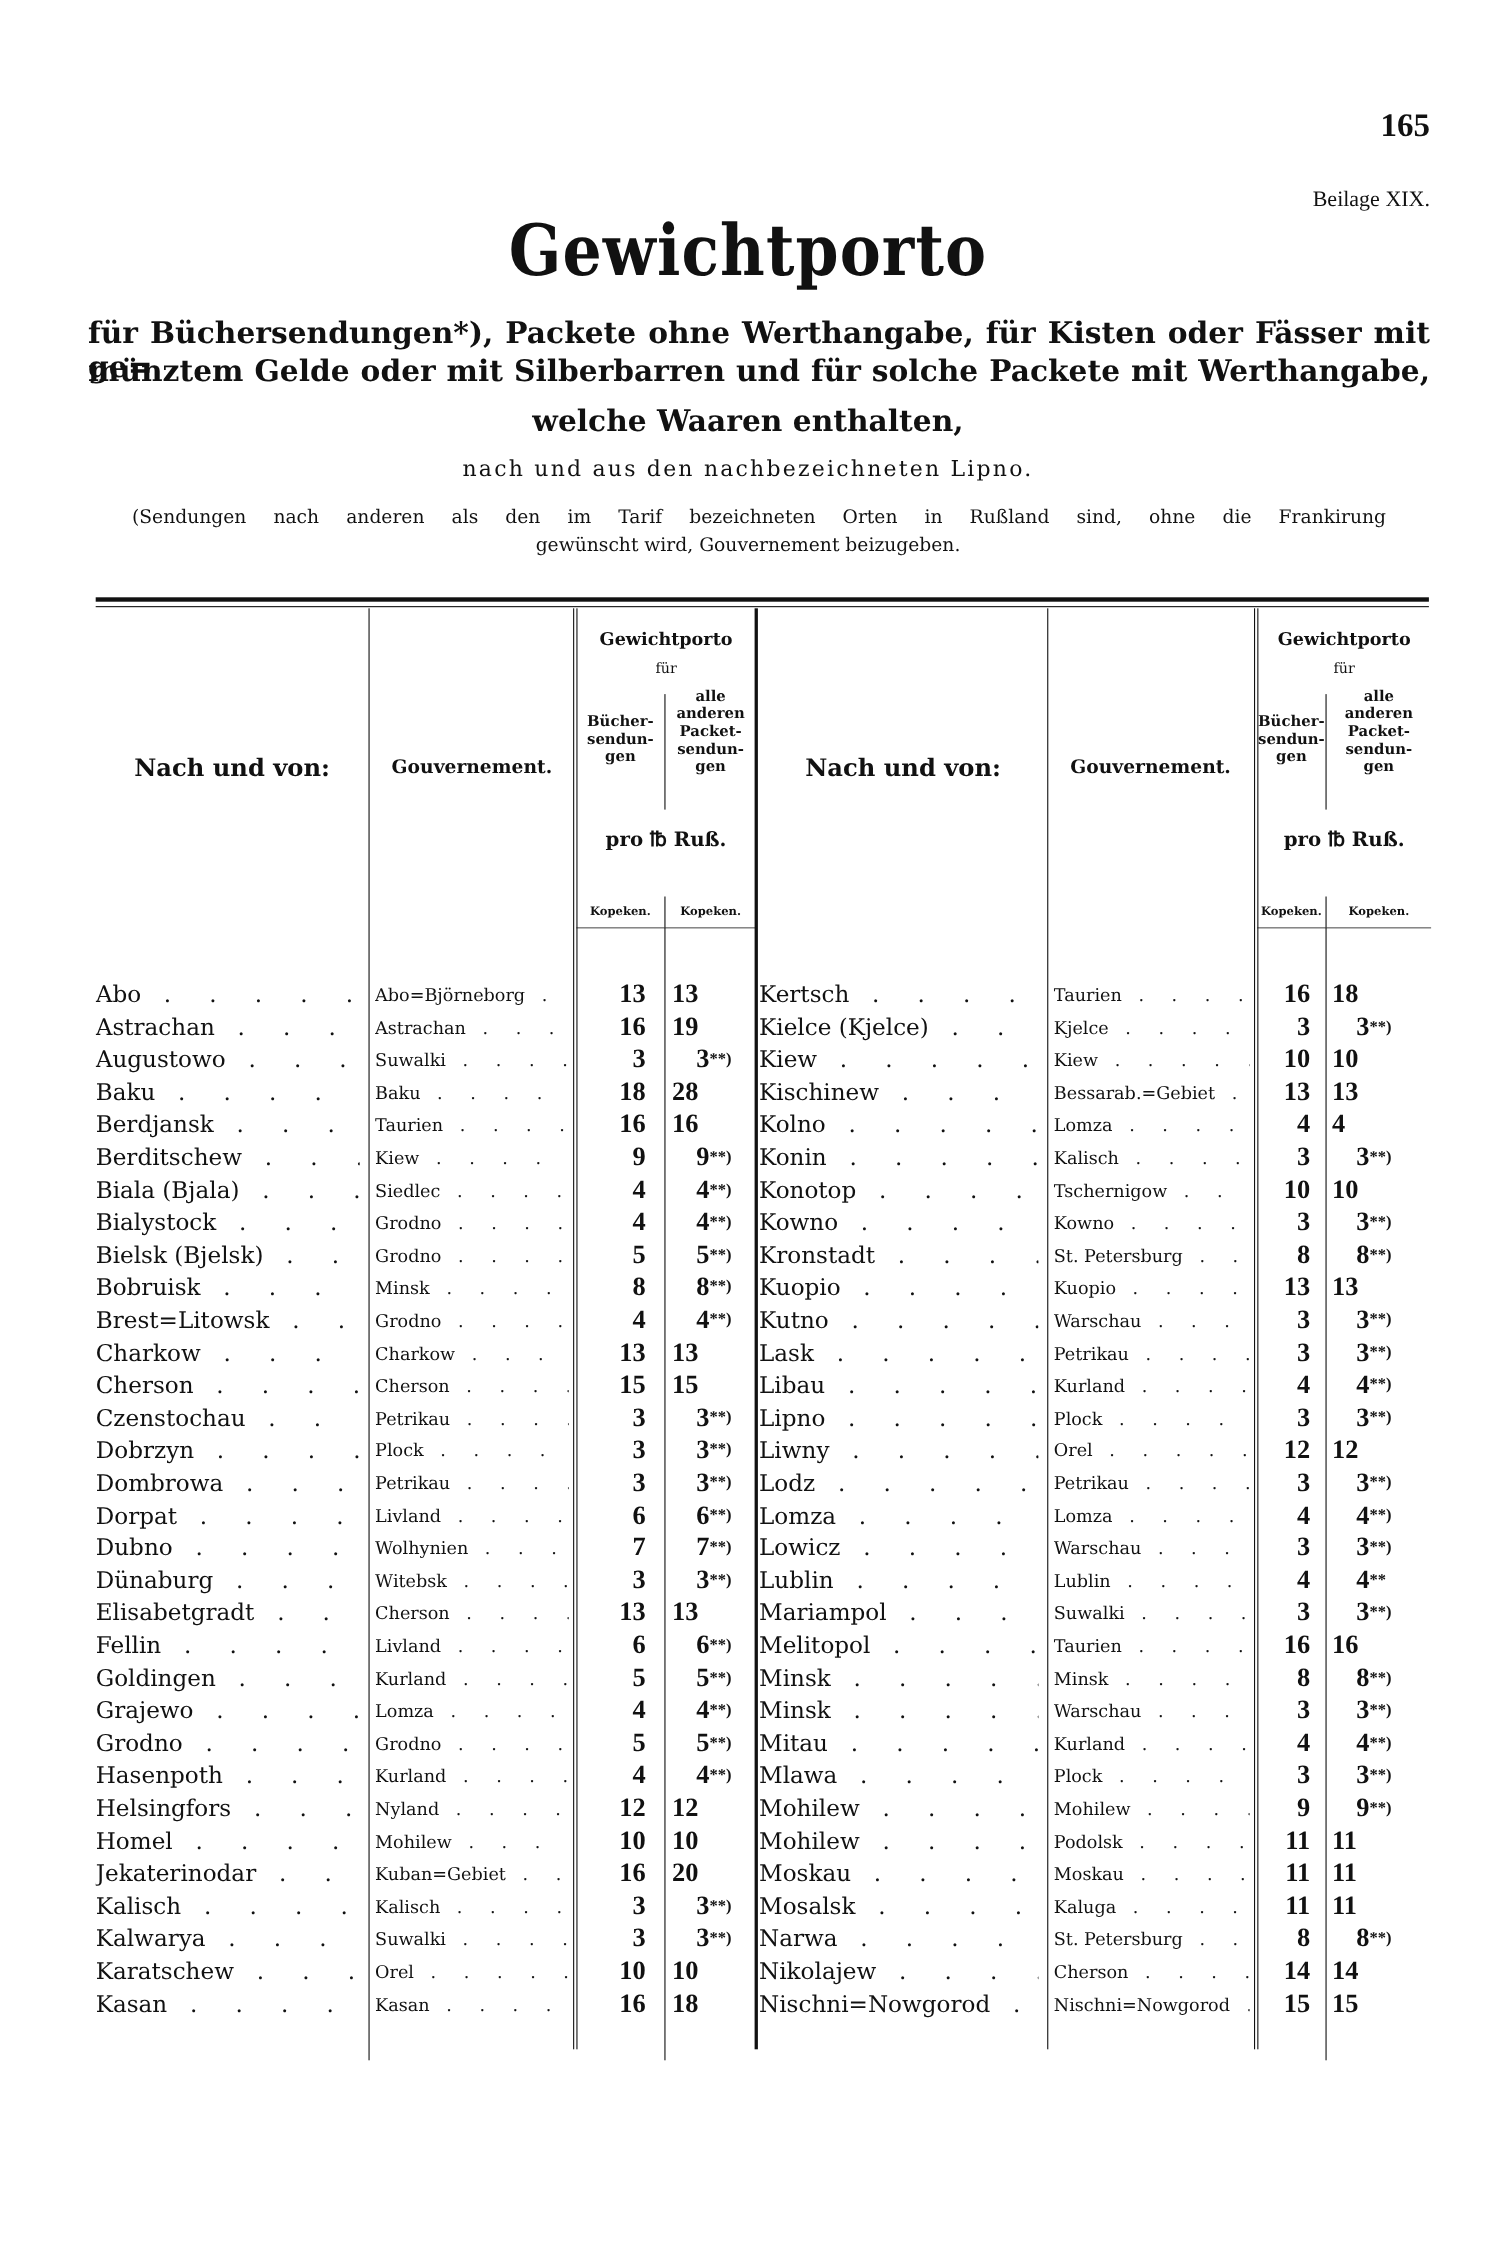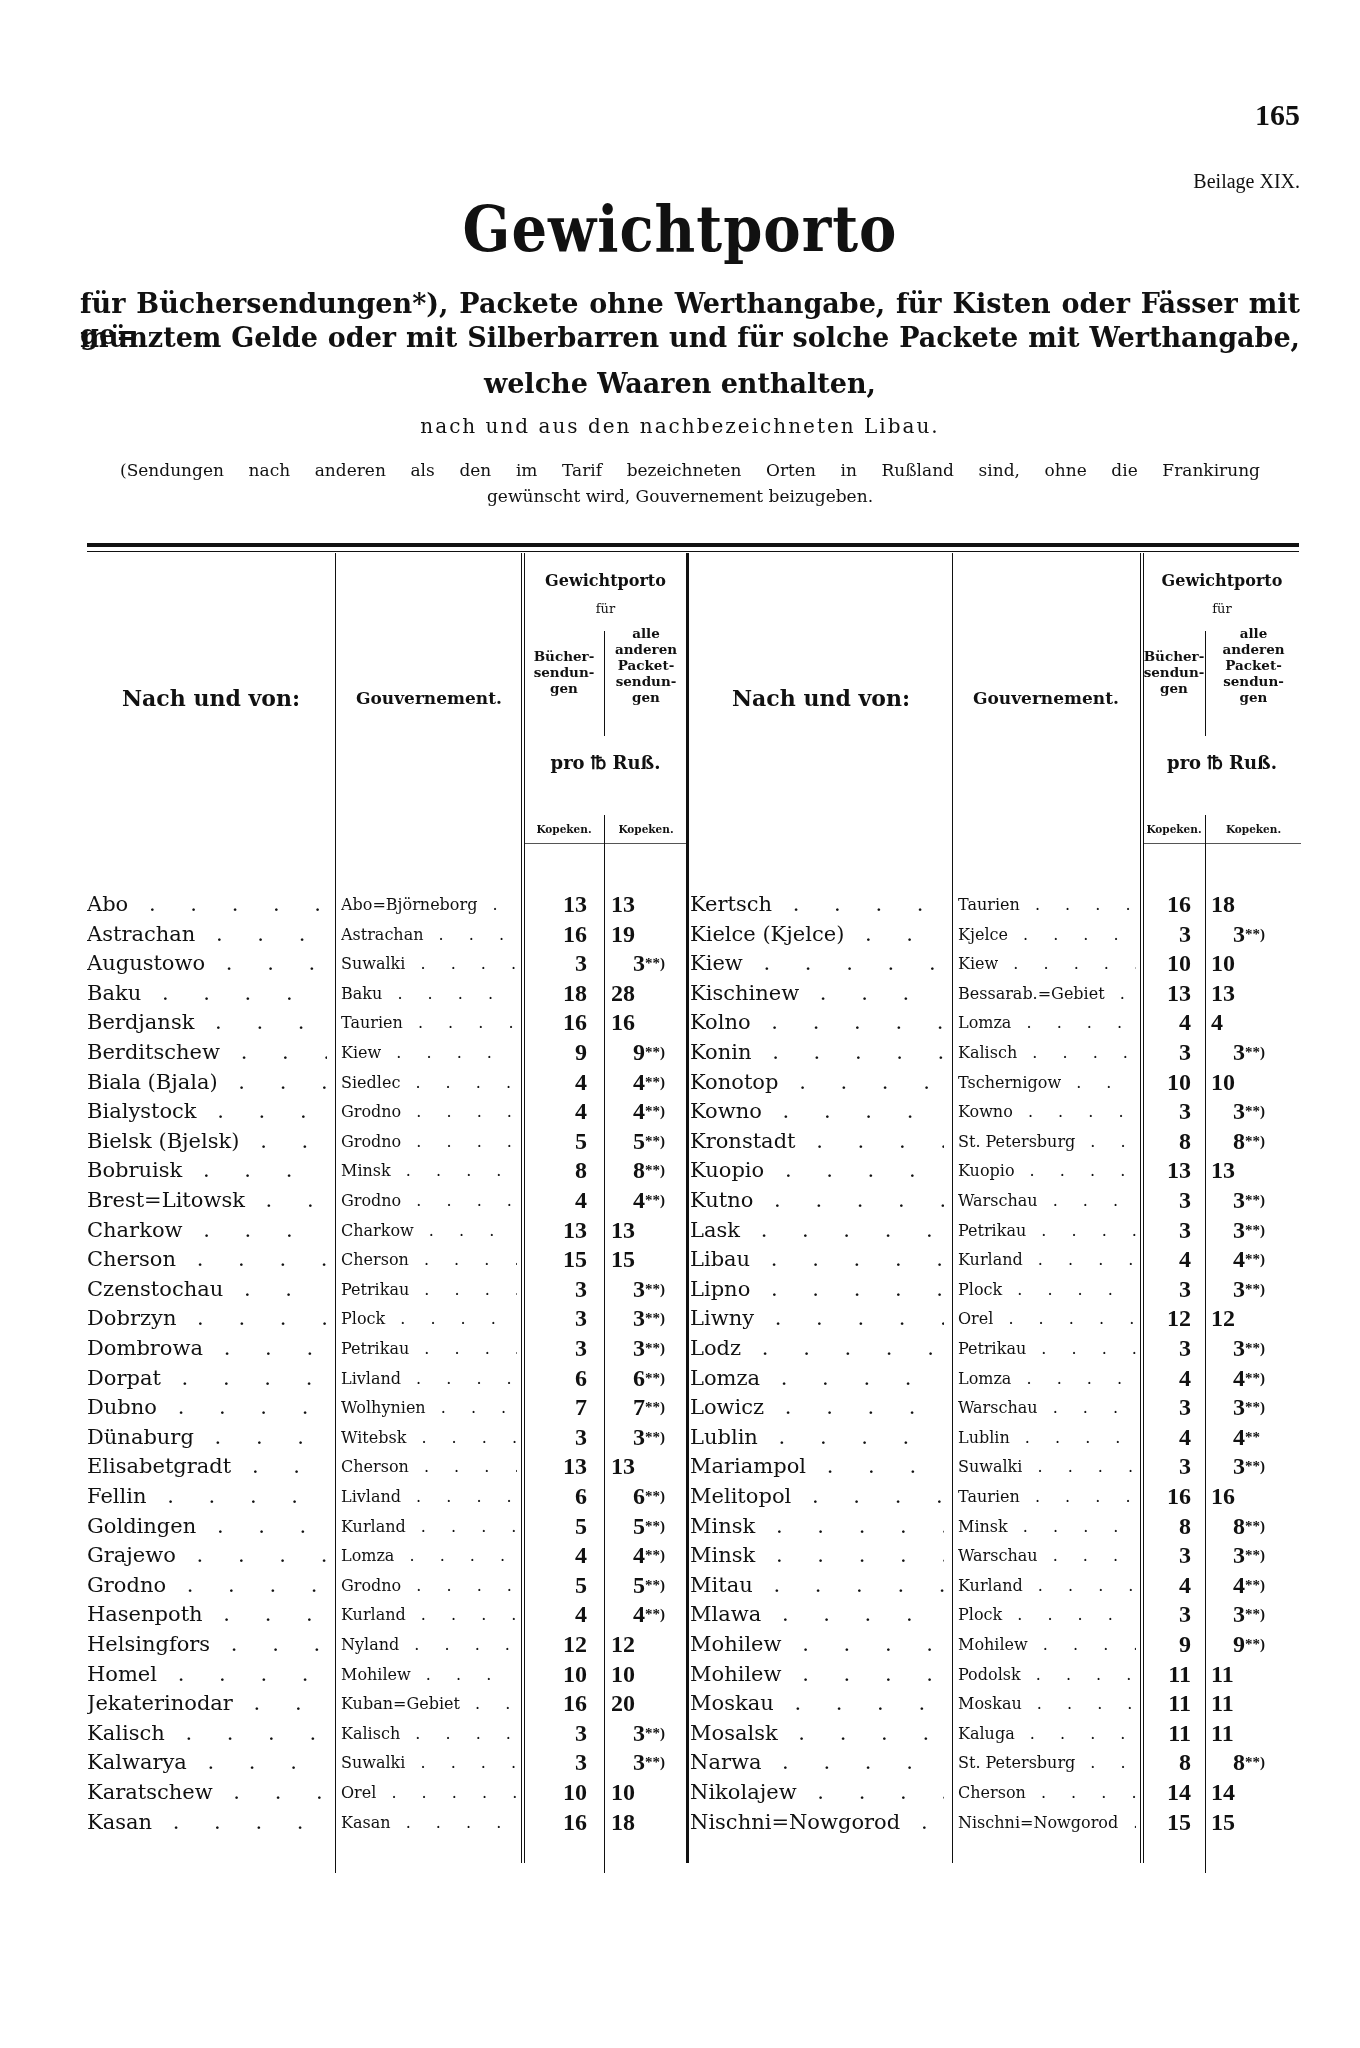--- a/index.html
+++ b/index.html
@@ -48,21 +48,21 @@
 </style>
 </head>
 <body>
 
 <div class="abs" id="page-number">165</div>
 <div class="abs" id="supplement">Beilage XIX.</div>
 <div class="abs" id="title">Gewichtporto</div>
 <div class="abs sub" id="sub1">für Büchersendungen*), Packete ohne Werthangabe, für Kisten oder Fässer mit ge=</div>
 <div class="abs sub" id="sub2">münztem Gelde oder mit Silberbarren und für solche Packete mit Werthangabe,</div>
 <div class="abs sub" id="sub3">welche Waaren enthalten,</div>
-<div class="abs" id="from-to">nach und aus den nachbezeichneten Libau.</div>
+<div class="abs" id="from-to">nach und aus den nachbezeichneten Lipno.</div>
 <div class="abs" id="note1">(Sendungen nach anderen als den im Tarif bezeichneten Orten in Rußland sind, ohne die Frankirung</div>
 <div class="abs" id="note2">gewünscht wird, Gouvernement beizugeben.</div>
 
 <div class="abs" id="table">
   <div class="rule-thick"></div>
   <div class="rule-thin"></div>
 
   <div class="half" style="left:0;width:600px;">
     <div class="hdr-place" style="left:0;width:248px;">Nach und von:</div>
     <div class="hdr-gov" style="left:248px;width:188px;">Gouvernement.</div>

